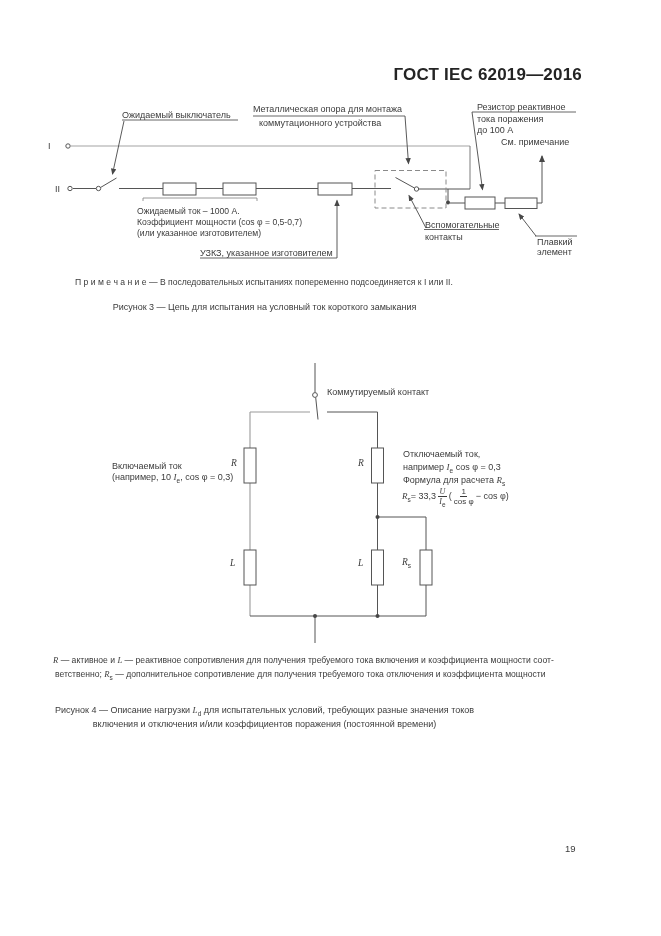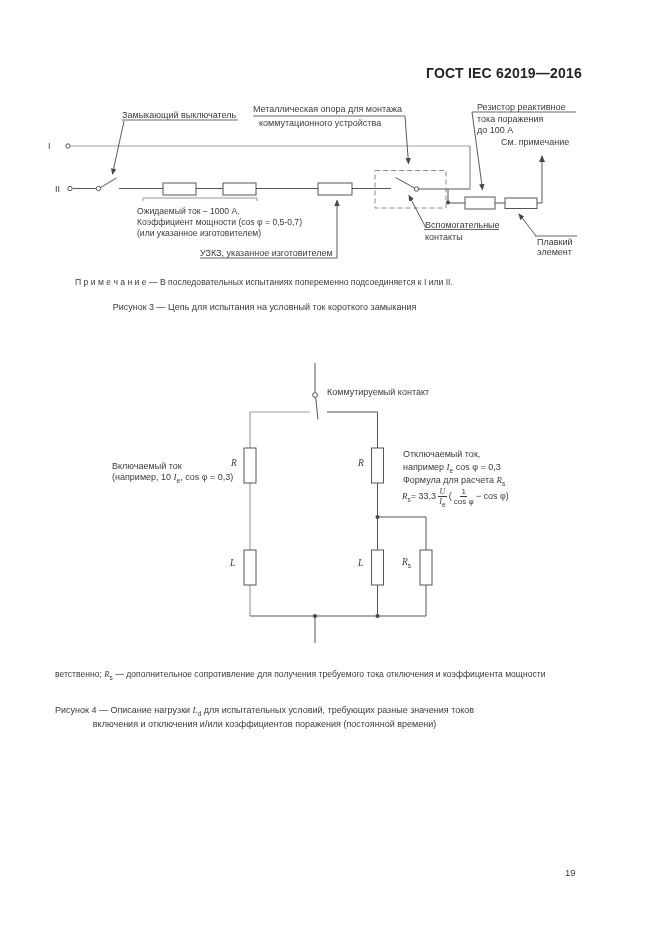--- a/index.html
+++ b/index.html
@@ -4,23 +4,23 @@
 <style>
   html,body{margin:0;padding:0;background:#ffffff;}
   #page{position:relative;width:661px;height:936px;background:#ffffff;overflow:hidden;
         font-family:"Liberation Sans",sans-serif;color:#3b3b3b;}
   svg{position:absolute;left:0;top:0;}
   .t{position:absolute;font-size:9px;line-height:10.5px;white-space:nowrap;}
   .sm{font-size:8.6px;}
   .ctr{left:0;width:529px;text-align:center;white-space:nowrap;}
   .var{font-style:italic;font-family:"Liberation Serif",serif;}
   sub{font-size:6.5px;line-height:0;}
-  .hdr{position:absolute;right:79px;top:65px;font-weight:bold;font-size:14px;color:#242424;
+  .hdr{position:absolute;right:79px;top:65px;font-weight:bold;font-size:17px;color:#242424;
        letter-spacing:0.2px;}
-  .pnum{position:absolute;left:565px;top:843px;font-size:9.5px;color:#3b3b3b;margin-top:24px;}
+  .pnum{position:absolute;left:565px;top:843px;font-size:9.5px;color:#3b3b3b;}
   .formula{display:flex;align-items:center;gap:2px;font-size:9px;}
   .frac{display:inline-flex;flex-direction:column;align-items:center;font-size:8px;line-height:9px;}
   .frac .nm{border-bottom:1px solid #3b3b3b;padding:0 1.5px;}
 </style>
 </head>
 <body>
 
 <div id="page">
 
   <svg width="661" height="936" viewBox="0 0 661 936">
@@ -125,21 +125,21 @@
       <rect x="420" y="550" width="12" height="35"></rect>
     </g>
   </svg>
 
   <div class="hdr">ГОСТ IEC 62019—2016</div>
   <div class="pnum">19</div>
 
   <div class="t" style="left:48px;top:141px">I</div>
   <div class="t" style="left:55px;top:183.5px">II</div>
 
-  <div class="t" style="left:122px;top:110px">Замыкающий выключатель</div>
+  <div class="t" style="left:122px;top:110px">Ожидаемый выключатель</div>
 
   <div class="t" style="left:253px;top:104px">Металлическая опора для монтажа</div>
   <div class="t" style="left:259px;top:117.5px">коммутационного устройства</div>
 
   <div class="t" style="left:477px;top:101.5px">Резистор реактивное</div>
   <div class="t" style="left:477px;top:114px">тока поражения</div>
   <div class="t" style="left:477px;top:124.5px">до 100 А</div>
 
   <div class="t" style="left:501px;top:136.5px">См. примечание</div>
 
@@ -180,18 +180,19 @@
         <span><span class="var">I</span><sub>e</sub></span>
       </span>
     <span>(</span>
     <span class="frac">
         <span class="nm">1</span>
         <span>cos φ</span>
       </span>
     <span>− cos φ)</span>
   </div>
 
+  <div class="t sm" style="left:53px;top:655px"><span class="var">R</span><span> — активное и </span><span class="var">L</span><span> — реактивное сопротивления для получения требуемого тока включения и коэффициента мощности соот-</span></div>
   <div class="t sm" style="left:55px;top:669px"><span>ветственно; </span><span class="var">R</span><sub>s</sub><span> — дополнительное сопротивление для получения требуемого тока отключения и коэффициента мощности</span></div>
 
   <div class="t ctr" style="top:704.5px"><span>Рисунок 4 — Описание нагрузки </span><span class="var">L</span><sub>d</sub><span> для испытательных условий, требующих разные значения токов</span></div>
   <div class="t ctr" style="top:718.5px">включения и отключения и/или коэффициентов поражения (постоянной времени)</div>
 
 </div>
 
 </body></html>

